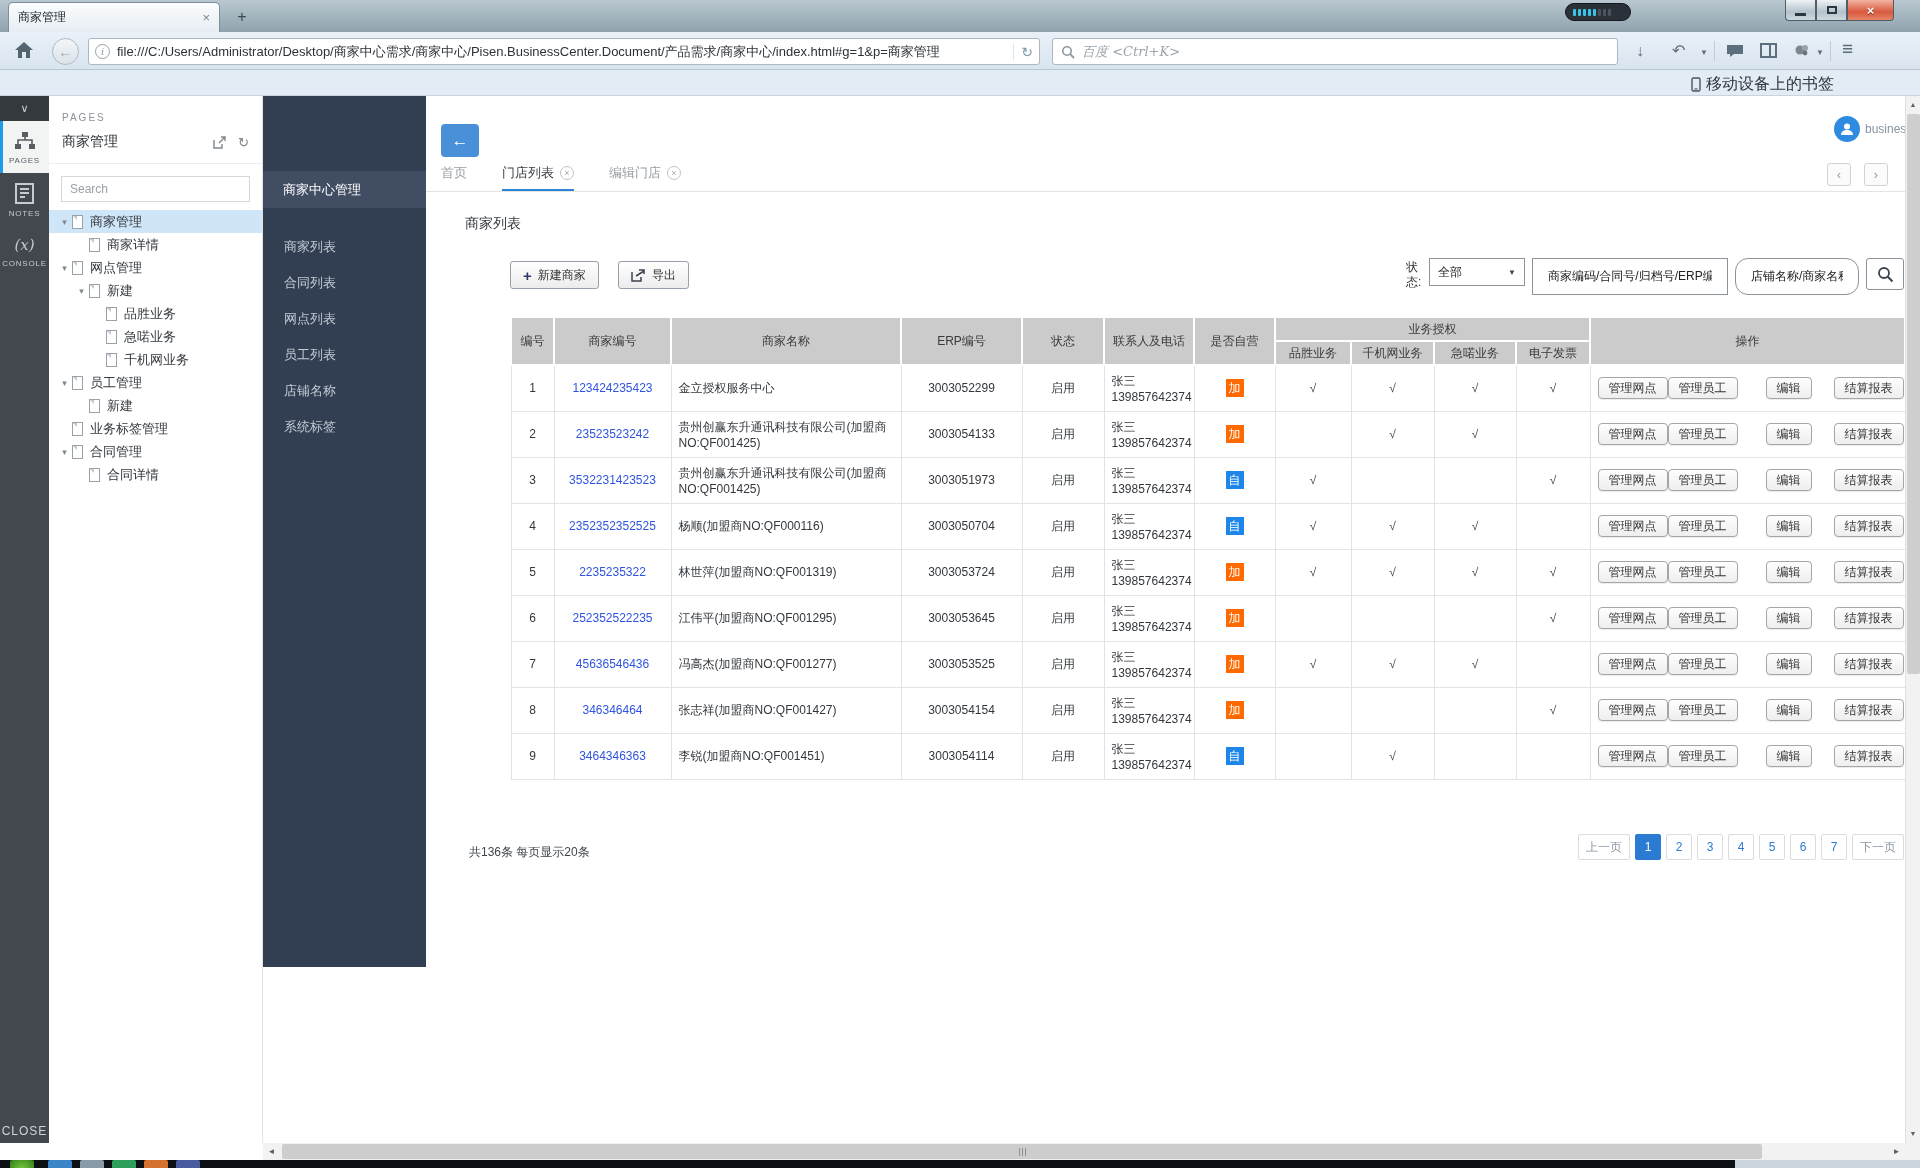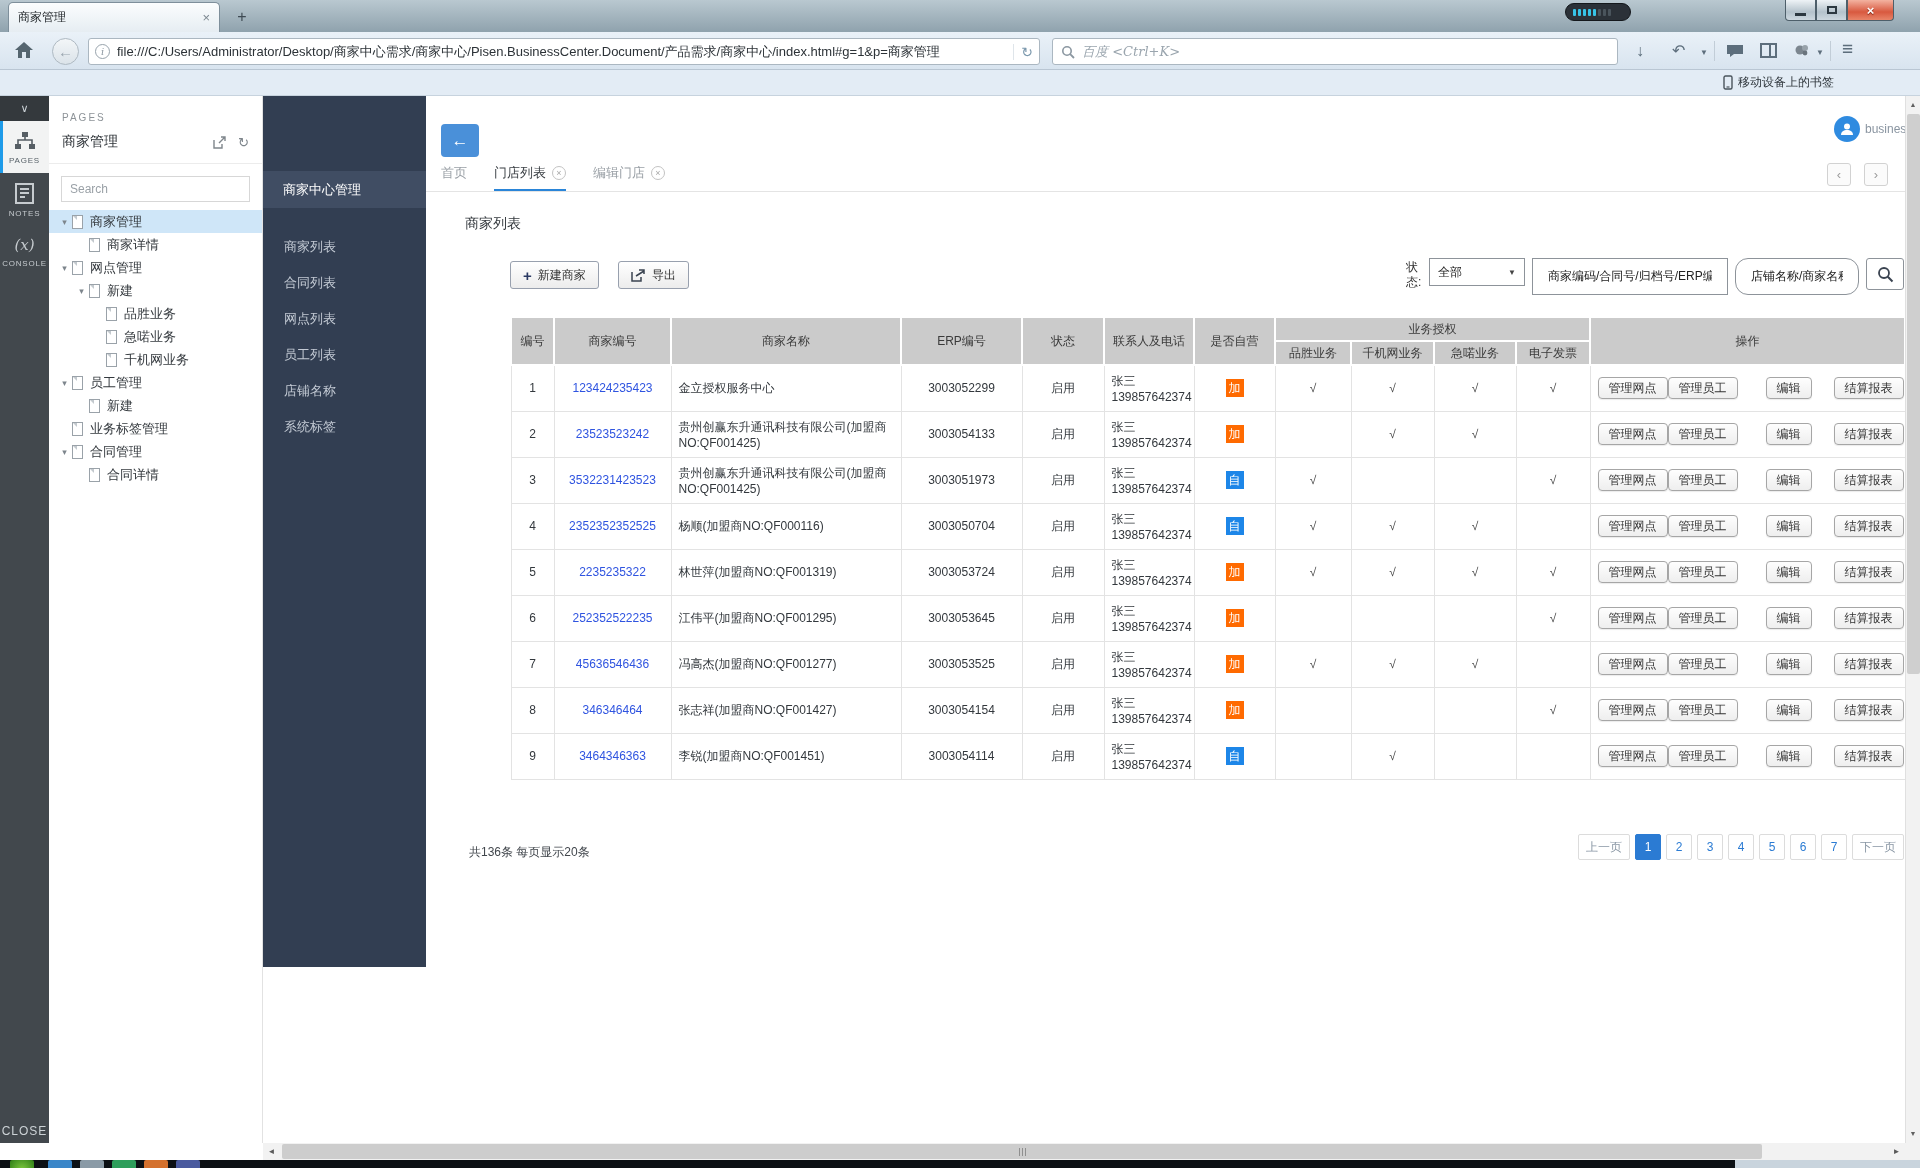--- a/index.html
+++ b/index.html
@@ -32,21 +32,21 @@
 .urlbar .u{flex:1;font-size:13px;color:#2c3237;white-space:nowrap;overflow:hidden}
 .urlbar .rel{color:#7b98ad;font-size:14px;border-left:1px solid #dfe5ea;padding-left:7px;flex:none}
 .searchbar{position:absolute;left:1052px;top:6px;width:566px;height:27px;background:#fff;border:1px solid #abb7c1;border-radius:3px;display:flex;align-items:center;padding:0 8px;gap:7px}
 .searchbar .hint{font-style:italic;color:#9aa5ae;font-size:13px;font-family:"DejaVu Serif",serif}
 .nico{position:absolute;top:10px;color:#5d6e7c;font-size:16px;line-height:18px}
 .ncaret{position:absolute;top:16px;color:#5d6e7c;font-size:8px}
 .nsep{position:absolute;top:9px;width:1px;height:20px;background:#c2cdd7}
 
 
 .bookmarks{position:absolute;left:0;top:70px;right:0;height:26px;background:#e3ecf5;border-bottom:1px solid #c7d3de}
-.bm{position:absolute;right:86px;top:4px;display:flex;align-items:center;gap:5px;font-size:12px;color:#30373d}
+.bm{position:absolute;right:86px;top:4px;display:flex;align-items:center;gap:5px;font-size:16px;color:#30373d}
 
 
 .content{position:absolute;left:0;top:96px;right:0;height:1047px;background:#fff}
 
 
 .rail{position:absolute;left:0;top:0;width:49px;height:100%;background:#42484d}
 .rail-chev{height:25px;background:#34393d;color:#cdd4d9;text-align:center;font-size:11px;line-height:24px}
 .rail-item{padding:10px 0 8px;text-align:center;position:relative}
 .rail-item .lab{font-size:8px;letter-spacing:.8px;color:#c6cbcf;margin-top:5px}
 .rail-item.active{background:#f2f3f3;box-shadow:inset 3px 0 0 #1e9be9}
@@ -76,21 +76,21 @@
 .as-head{margin-top:75px;height:37px;background:#404d63;color:#fff;font-size:13px;display:flex;align-items:center;padding-left:20px}
 .as-list{margin-top:21px}
 .as-item{height:36px;display:flex;align-items:center;padding-left:21px;color:#c3cad4;font-size:13px;cursor:default}
 
 
 .main{position:absolute;left:426px;top:0;width:1479px;height:100%;background:#fff;overflow:hidden}
 .back-btn{position:absolute;left:15px;top:28px;width:38px;height:33px;background:#4a90d9;border-radius:4px;color:#fff;font-size:17px;display:flex;align-items:center;justify-content:center}
 .avatar-wrap{position:absolute;left:1408px;top:20px;display:flex;align-items:center;gap:5px}
 .avatar{width:26px;height:26px;border-radius:50%;background:#2f8be0;display:flex;align-items:center;justify-content:center}
 .avatar-label{font-size:12px;color:#8a95a1;white-space:nowrap}
-.tabstrip{position:absolute;left:0;top:61px;right:0;height:35px;border-bottom:1px solid #e4e4e4;display:flex;align-items:flex-end;padding-left:15px;gap:27px}
+.tabstrip{position:absolute;left:0;top:61px;right:0;height:35px;border-bottom:1px solid #e4e4e4;display:flex;align-items:flex-end;padding-left:15px;gap:35px}
 .tabitem{height:35px;display:flex;align-items:center;gap:6px;font-size:13px;color:#9aa0a6;border-bottom:2px solid transparent}
 .tabitem.active{color:#3a3f44;border-bottom-color:#2a85d8}
 .tclose{width:14px;height:14px;border:1px solid #c3c3c3;border-radius:50%;color:#a8a8a8;font-size:9px;line-height:12px;text-align:center}
 .strip-nav{position:absolute;top:67px;left:1401px;display:flex;gap:13px}
 .strip-btn{width:24px;height:23px;border:1px solid #d2d2d2;border-radius:3px;background:#fbfbfb;color:#9b9b9b;font-size:13px;text-align:center;line-height:21px}
 .page-title{position:absolute;left:39px;top:119px;font-size:14px;color:#33383d}
 
 
 .toolbar{position:absolute;left:84px;top:162px;width:1394px;height:42px}
 .tb-btn{position:absolute;top:3px;height:28px;border:1px solid #98a0ae;border-radius:3px;background:linear-gradient(#fff,#ececec);display:inline-flex;align-items:center;gap:6px;padding:0 12px;font-size:12px;color:#333}

